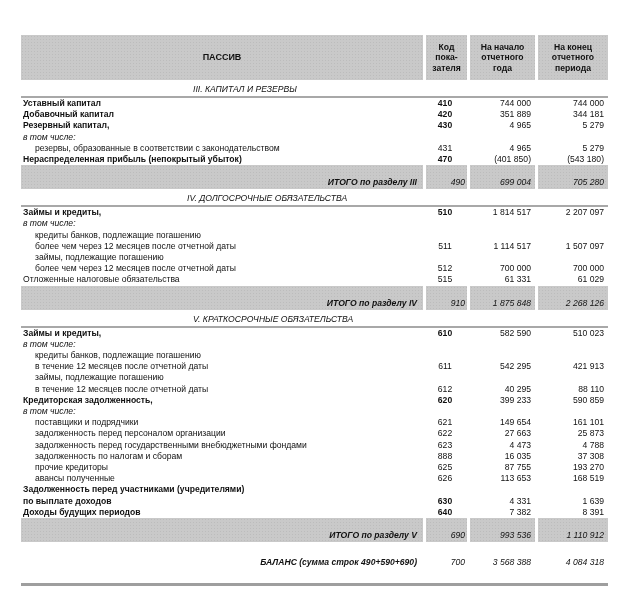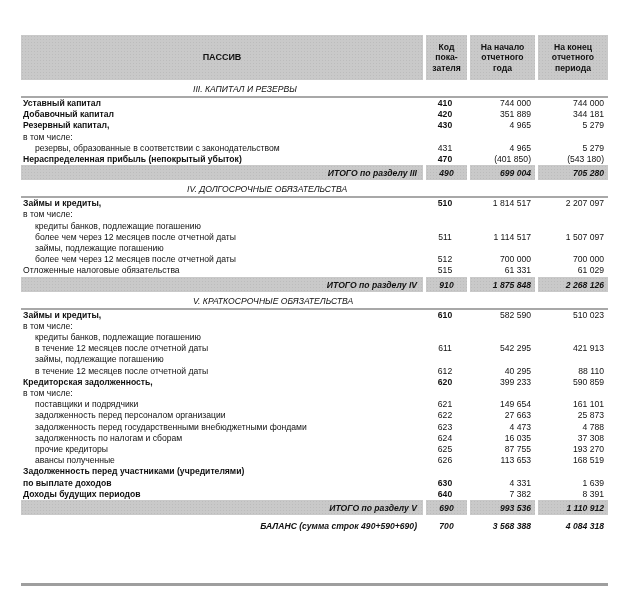--- a/index.html
+++ b/index.html
@@ -17,27 +17,27 @@
            background-image: radial-gradient(#bcbcbc 0.6px, transparent 0.7px);
            background-size: 3px 3px; }
   thead td { height: 45px; line-height: 10.5px; text-align: center; font-weight: bold; vertical-align: middle; font-size: 8.6px; }
   thead td.name { font-size: 9px; }
   .sec-title td { font-style: italic; height: 13px; line-height: 13px; }
   .sec-title td.st { padding-left: 172px; }
   .sec-title.t4 td.st { padding-left: 166px; }
   .sec-title.t5 td.st { padding-left: 172px; }
   .rule td { height: 0; padding: 0; border-top: 2px solid #a8a8a8; }
   .bold { font-weight: bold; }
-  .ital { }
+  .ital { font-style: italic; }
   .ind { padding-left: 14px; }
   .code { text-align: center; }
   .num { text-align: right; padding-right: 4px; }
-  .total td { height: 15px; line-height: 13px; font-weight: bold; font-style: italic; }
+  .total td { height: 24px; line-height: 13px; font-weight: bold; font-style: italic; }
   .total td.lbl { text-align: right; padding-right: 6px; }
-  .total td.num, .total td.code { font-weight: bold; }
+  .total td.num, .total td.code { font-weight: normal; text-align: right; }
   .spacer td { height: 3px; padding: 0; }
   .bottom-bar { position: absolute; left: 21px; top: 583px; width: 587px; height: 3px; background: #9e9e9e; }
 </style>
 </head>
 <body>
 
 <div class="sheet">
   <table>
     <colgroup>
         <col class="c-name">
@@ -244,21 +244,21 @@
           <td class="num">25 873</td>
         </tr>
         <tr>
           <td class="ind">задолженность перед государственными внебюджетными фондами</td>
           <td class="code">623</td>
           <td class="num">4 473</td>
           <td class="num">4 788</td>
         </tr>
         <tr>
           <td class="ind">задолженность по налогам и сборам</td>
-          <td class="code">624</td>
+          <td class="code">888</td>
           <td class="num">16 035</td>
           <td class="num">37 308</td>
         </tr>
         <tr>
           <td class="ind">прочие кредиторы</td>
           <td class="code">625</td>
           <td class="num">87 755</td>
           <td class="num">193 270</td>
         </tr>
         <tr>

